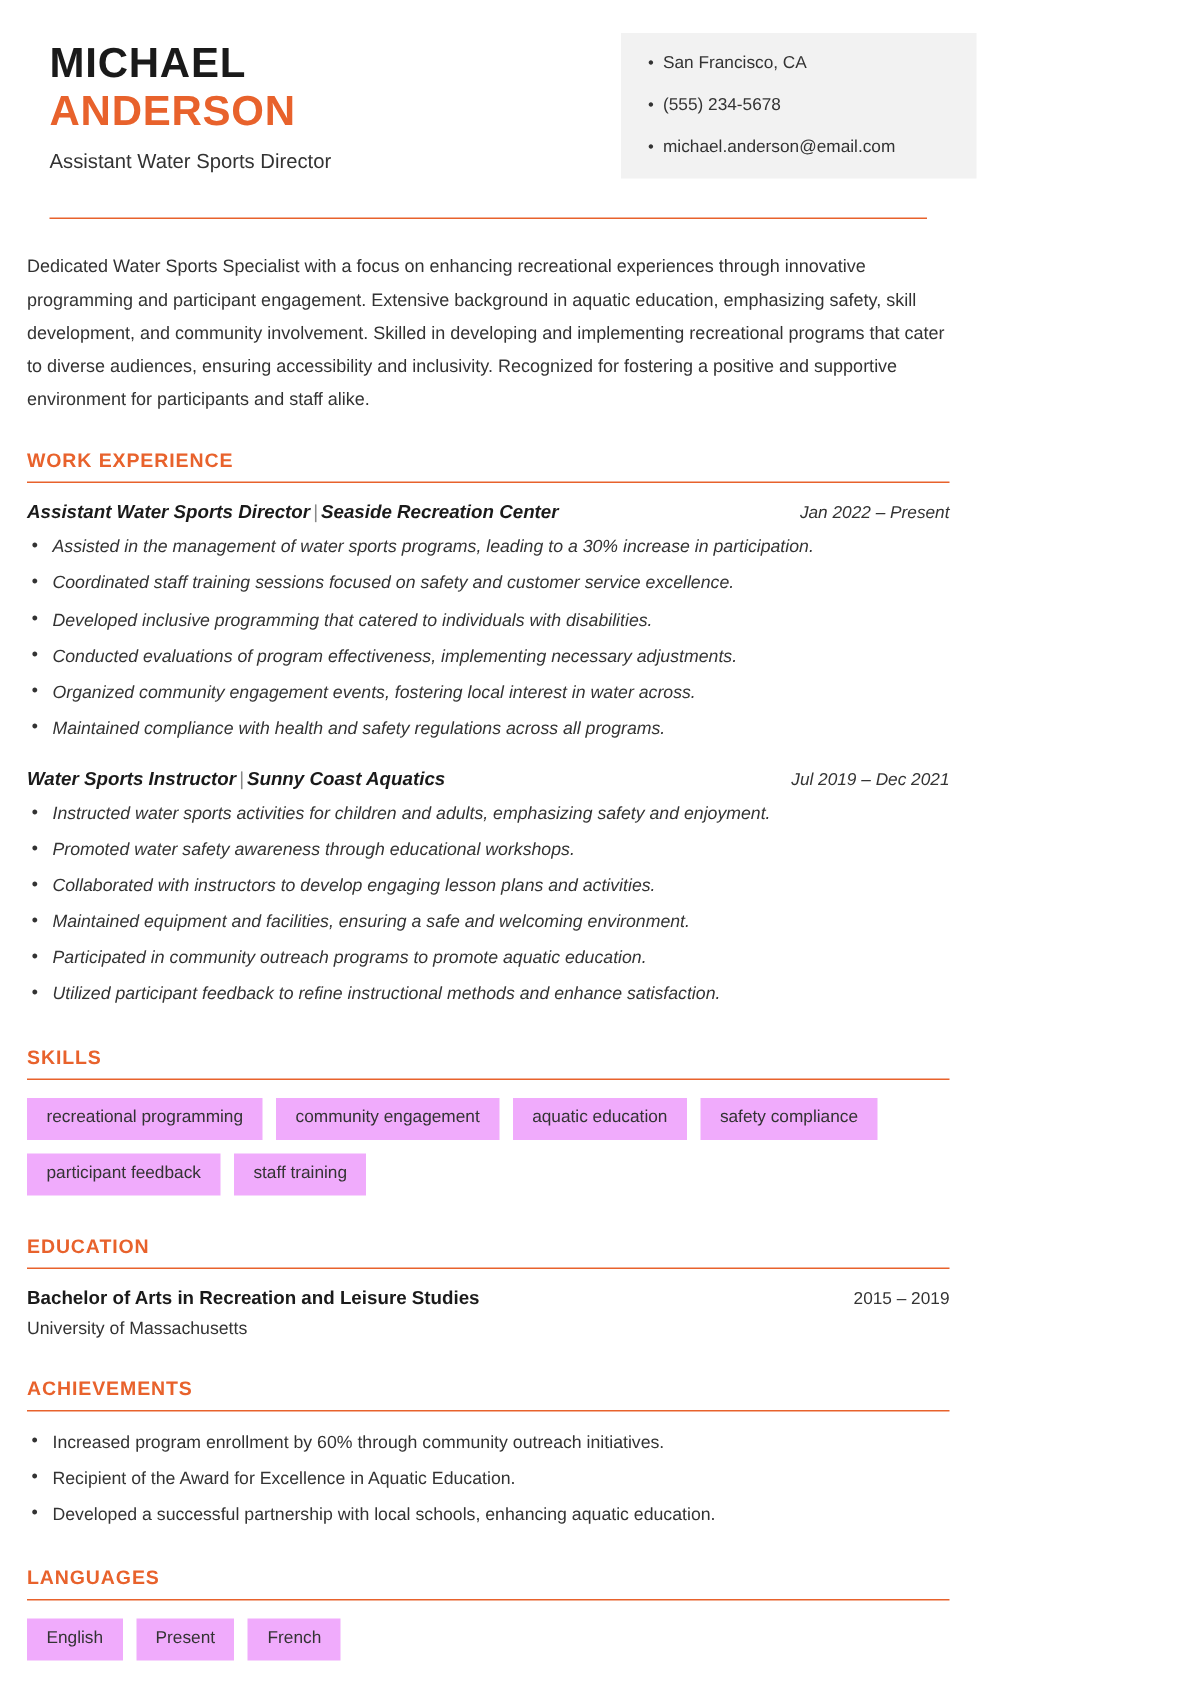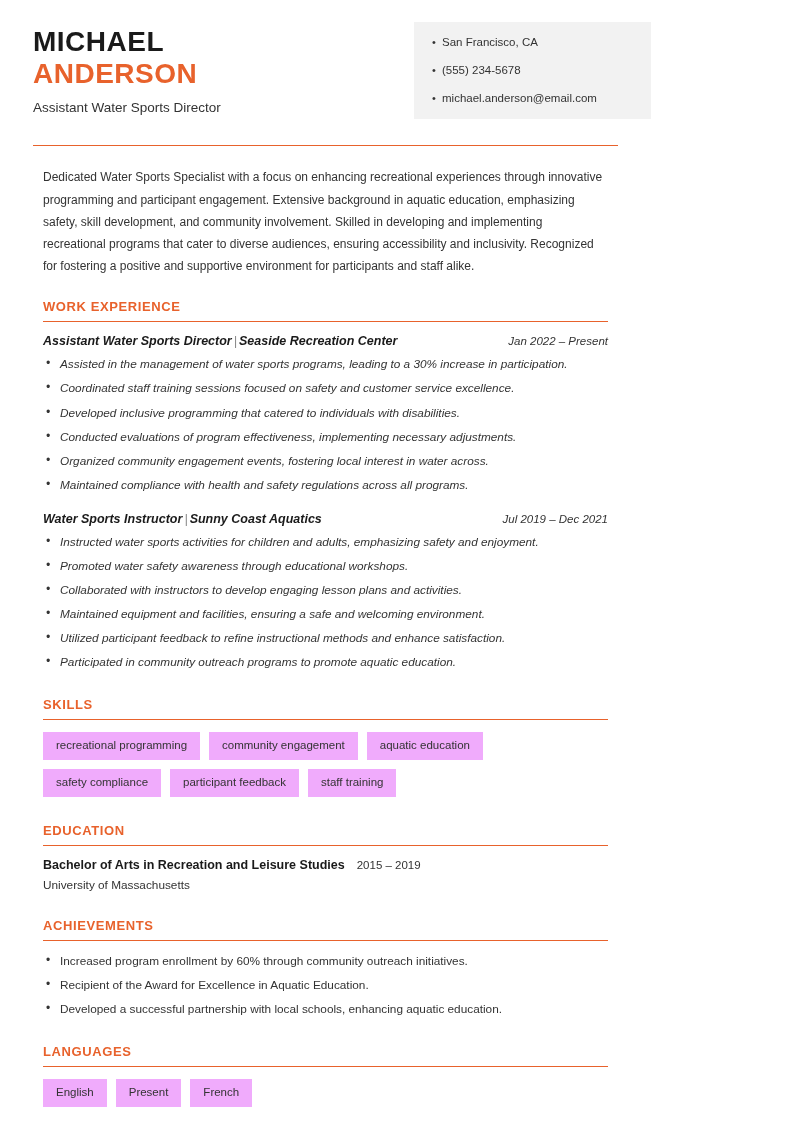--- a/index.html
+++ b/index.html
@@ -77,21 +77,21 @@
     font-size: 11px;
     line-height: 1.2;
   }
   .header-rule {
     border-top: 1.5px solid #e8622c;
     margin: 26px 33px 0 33px;
   }
 
   
   .content {
-    padding: 0 43px;
+    padding: 0 18px;
   }
   .summary {
     font-size: 12px;
     line-height: 1.85;
     color: #333333;
     padding-top: 20px;
     text-align: left;
   }
 
   .section {
@@ -167,21 +167,21 @@
     color: #333333;
     font-size: 11.5px;
     padding: 7px 13px;
     line-height: 1.2;
     white-space: nowrap;
   }
 
   
   .edu-head {
     display: flex;
-    justify-content: flex-start;
+    justify-content: space-between;
     align-items: baseline;
   }
   .edu-degree {
     font-size: 12.5px;
     font-weight: bold;
     color: #1a1a1a;
   }
   .edu-dates {
     font-size: 11.5px;
     color: #333333;
@@ -255,22 +255,22 @@
           <div class="job-heading">
             <span>Water Sports Instructor</span><span class="job-sep">|</span><span>Sunny Coast Aquatics</span>
           </div>
           <div class="job-dates">Jul 2019 – Dec 2021</div>
         </div>
         <ul class="bullets">
           <li>Instructed water sports activities for children and adults, emphasizing safety and enjoyment.</li>
           <li>Promoted water safety awareness through educational workshops.</li>
           <li>Collaborated with instructors to develop engaging lesson plans and activities.</li>
           <li>Maintained equipment and facilities, ensuring a safe and welcoming environment.</li>
+          <li>Participated in community outreach programs to promote aquatic education.</li>
           <li>Utilized participant feedback to refine instructional methods and enhance satisfaction.</li>
-          <li>Participated in community outreach programs to promote aquatic education.</li>
         </ul>
       </div>
     </div>
 
     <div class="section section-spacer-top">
       <div class="section-title">SKILLS</div>
       <div class="section-rule"></div>
       <div class="tags">
         <span class="tag">recreational programming</span>
         <span class="tag">community engagement</span>

